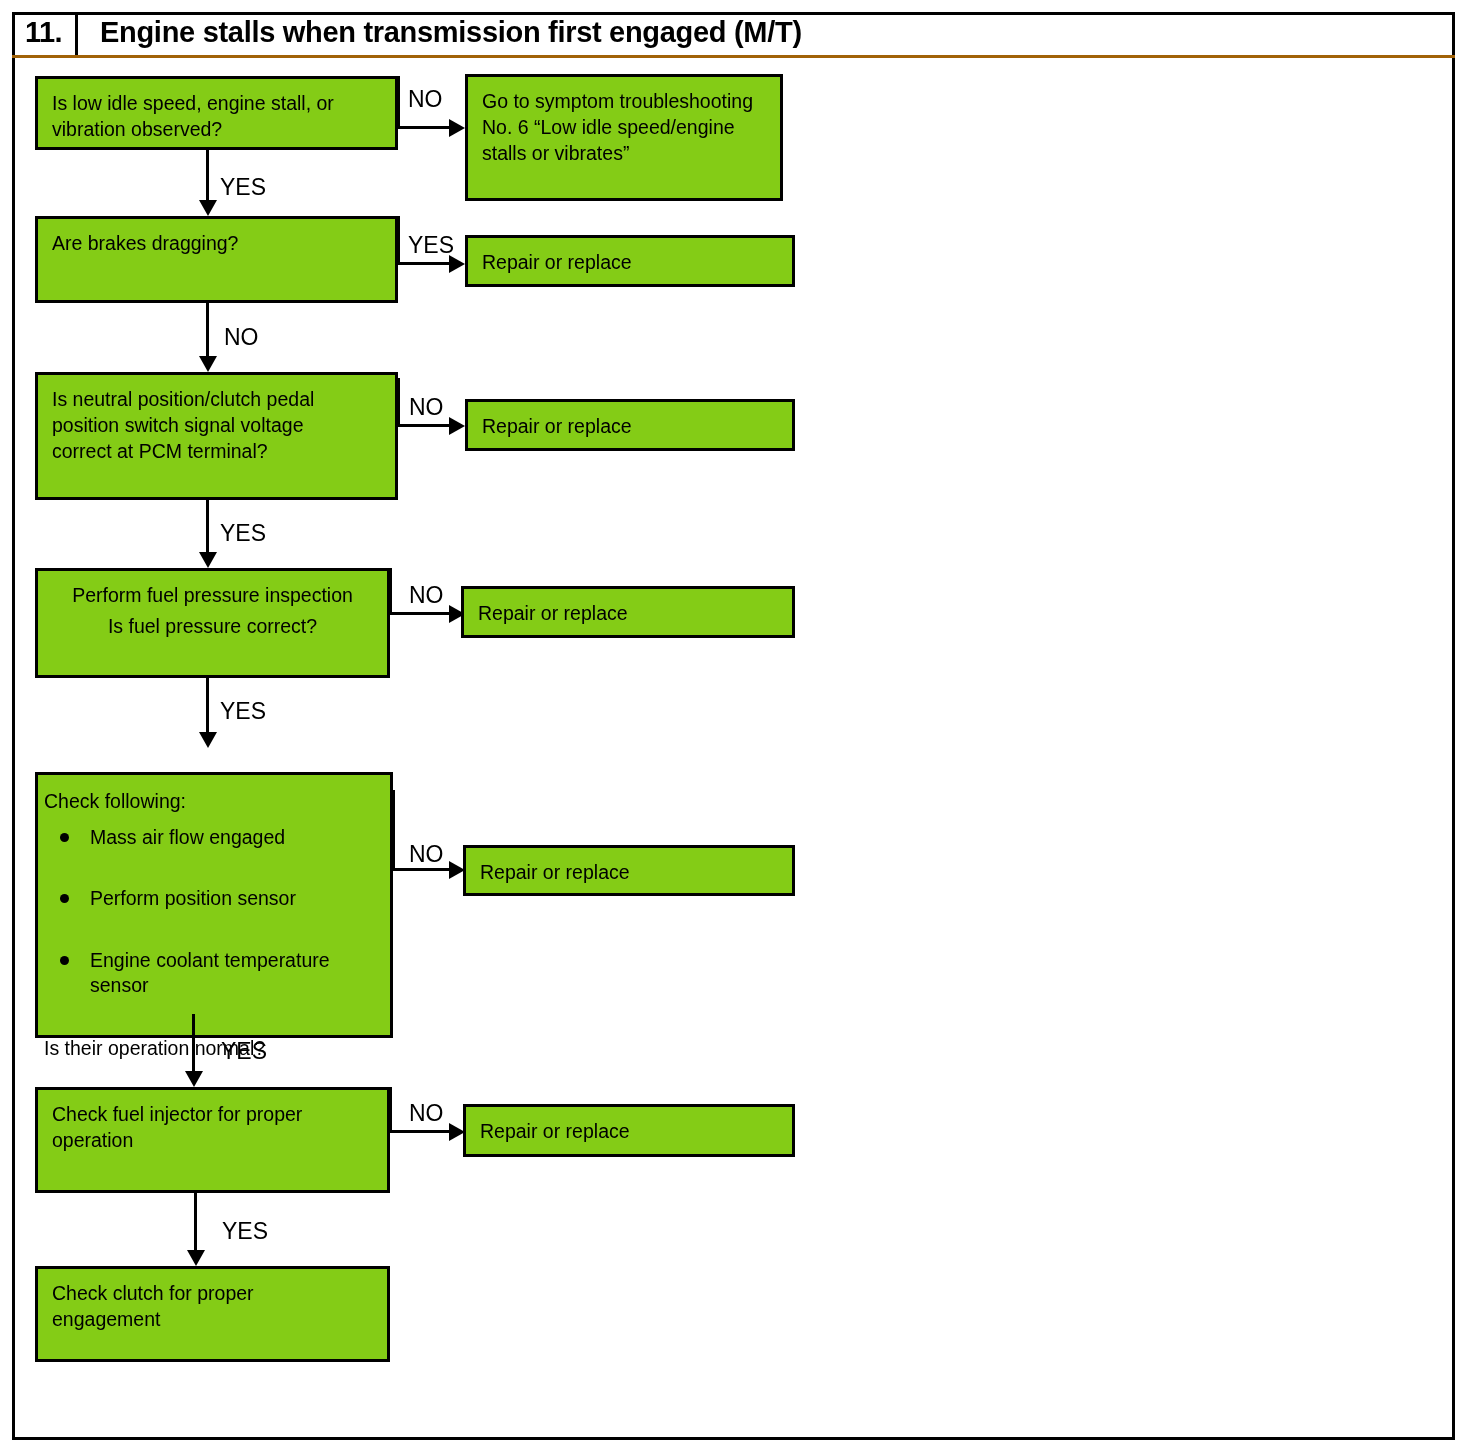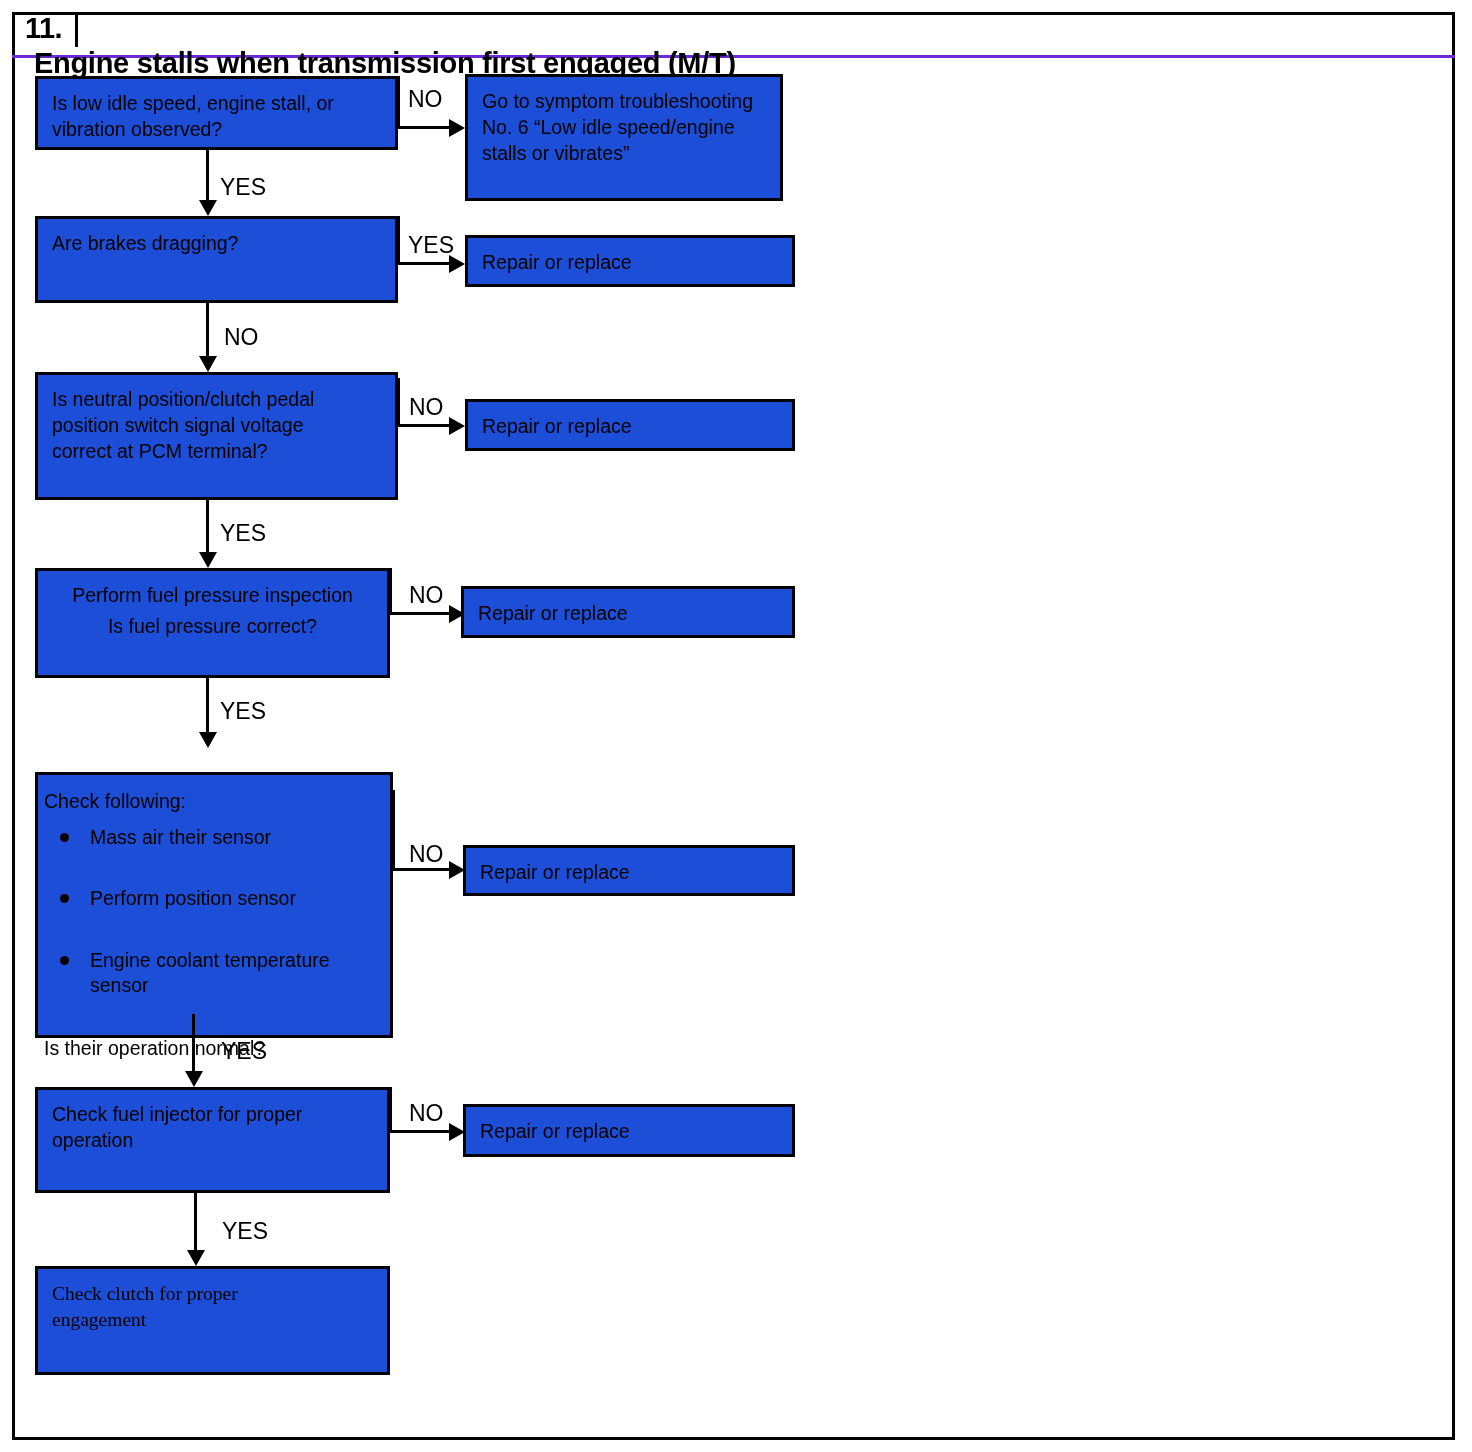--- a/index.html
+++ b/index.html
@@ -31,24 +31,23 @@
   }
 
   
   .header {
     position: absolute;
     left: 12px;
     top: 12px;
     width: 1443px;
     height: 46px;
     box-sizing: border-box;
-    border-bottom: 3px solid #6d28d9;
+    border-bottom: 3px solid #a16207;
     display: flex;
     align-items: stretch;
-    flex-direction: column;
   }
   .header-num {
     width: 66px;
     box-sizing: border-box;
     border-right: 3px solid #000;
     display: flex;
     align-items: center;
     justify-content: center;
     font-size: 29px;
     font-weight: bold;
@@ -64,21 +63,21 @@
     font-weight: bold;
     letter-spacing: -0.3px;
     padding-bottom: 2px;
   }
 
   
   .node {
     position: absolute;
     box-sizing: border-box;
     border: 3px solid #000;
-    background: #1d4ed8;
+    background: #84cc16;
     font-size: 19.5px;
     line-height: 1.33;
     padding: 12px 14px 10px 14px;
   }
   .node .line { display: block; white-space: nowrap; }
 
   
   .blist {
     list-style: none;
     margin: 0;
@@ -220,21 +219,21 @@
 
   <div class="vline" style="left:206px; top:678px; height:55px;"></div>
   <div class="arrow-down" style="left:199px; top:732px;"></div>
   <div class="elabel" style="left:220px; top:700px;">YES</div>
 
   <div class="node" style="left:35px; top:772px; width:358px; height:266px; padding:14px 14px 10px 6px;">
     <span class="line">Check following:</span>
     <ul class="blist" style="margin-top:10px;">
       <li>
         <span class="dot"></span>
-        <span>Mass air their sensor</span>
+        <span>Mass air flow engaged</span>
       </li>
       <li>
         <span class="dot"></span>
         <span>Perform position sensor</span>
       </li>
       <li>
         <span class="dot"></span>
         <span>Engine coolant temperature sensor</span>
       </li>
     </ul>
@@ -265,18 +264,18 @@
   <div class="elabel" style="left:409px; top:1102px;">NO</div>
 
   <div class="node" style="left:463px; top:1104px; width:332px; height:53px;">
     <span class="line">Repair or replace</span>
   </div>
 
   <div class="vline" style="left:194px; top:1193px; height:58px;"></div>
   <div class="arrow-down" style="left:187px; top:1250px;"></div>
   <div class="elabel" style="left:222px; top:1220px;">YES</div>
 
-  <div class="node" style="left:35px; top:1266px; width:355px; height:109px;font-family:Liberation Serif, serif;">
+  <div class="node" style="left:35px; top:1266px; width:355px; height:96px;">
     <span class="line">Check clutch for proper</span>
     <span class="line">engagement</span>
   </div>
 
 </div>
 
 </body></html>

